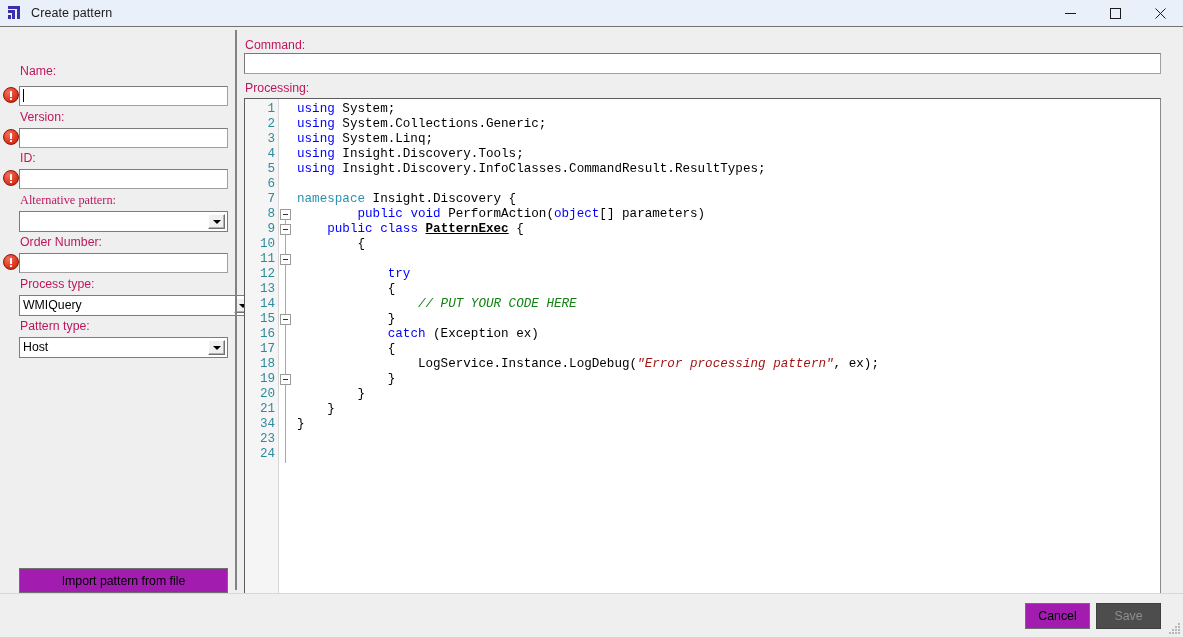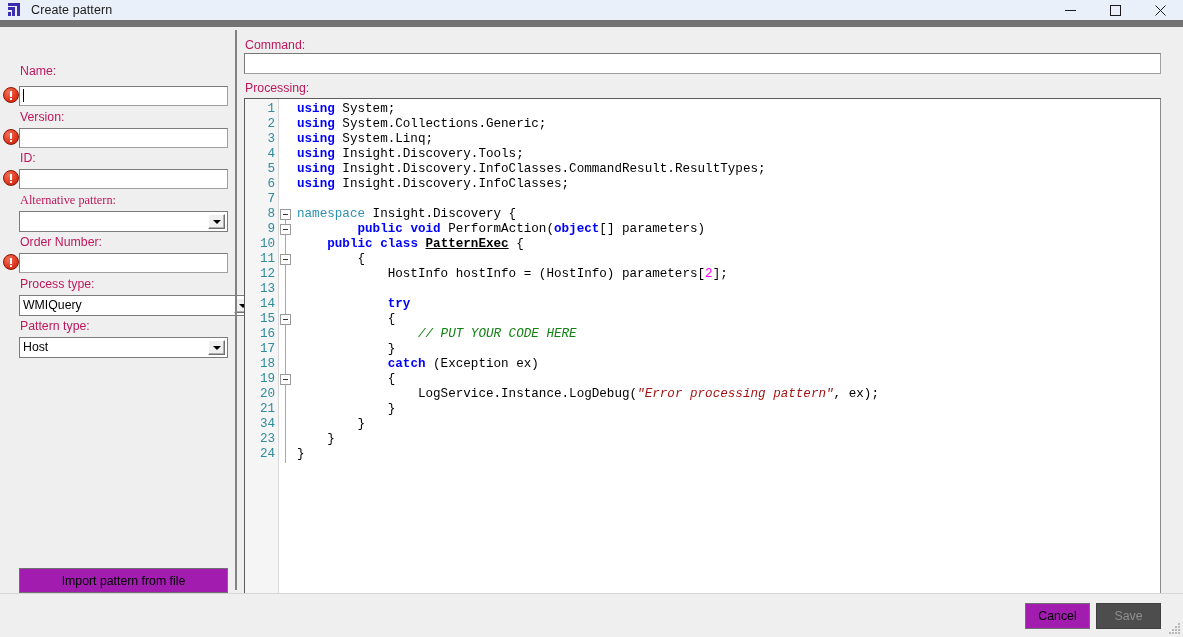--- a/index.html
+++ b/index.html
@@ -29,21 +29,21 @@
 
   
   .titlebar {
     position: absolute;
     left: 0; top: 0;
     width: 1183px;
     height: 27px;
     background: #eaf0fa;
     display: flex;
     align-items: center;
-    border-bottom: 7px solid #737373;
+    border-bottom: 1px solid #737373;
     box-sizing: border-box;
   }
   .app-icon {
     width: 16px;
     height: 16px;
     margin-left: 7px;
     margin-right: 8px;
     flex: 0 0 auto;
     position: relative;
   }
@@ -305,21 +305,21 @@
     content: "";
     position: absolute;
     left: 2px;
     top: 4px;
     width: 5px;
     height: 1px;
     background: #333333;
   }
 
   
-  .kw   { color: #0000ff; font-weight: bold; }
+  .kw   { color: #0000ff; }
   .kw2  { color: #2b91af; }
   .cls  { color: #000000; font-weight: bold; text-decoration: underline; }
   .num  { color: #ff00ff; }
   .str  { color: #a31515; font-style: italic; }
   .cmt  { color: #108010; font-style: italic; }
 
   
   .bottombar {
     position: absolute;
     left: 0;
@@ -460,27 +460,25 @@
         <div class="fold-box" style="top: 155px;"></div>
         <div class="fold-box" style="top: 215px;"></div>
         <div class="fold-box" style="top: 275px;"></div>
       </div>
     <div class="code-area" id="codearea" style="padding-top: 3px;">
         <div class="code-line"><span class="kw">using</span><span> System;</span></div>
         <div class="code-line"><span class="kw">using</span><span> System.Collections.Generic;</span></div>
         <div class="code-line"><span class="kw">using</span><span> System.Linq;</span></div>
         <div class="code-line"><span class="kw">using</span><span> Insight.Discovery.Tools;</span></div>
         <div class="code-line"><span class="kw">using</span><span> Insight.Discovery.InfoClasses.CommandResult.ResultTypes;</span></div>
-        <div class="code-line"><span class="kw">using</span><span> Insight.Discovery.InfoClasses;</span></div>
         <div class="code-line">&nbsp;</div>
         <div class="code-line"><span class="kw2">namespace</span><span> Insight.Discovery {</span></div>
         <div class="code-line"><span>        </span><span class="kw">public</span><span> </span><span class="kw">void</span><span> PerformAction(</span><span class="kw">object</span><span>[] parameters)</span></div>
         <div class="code-line"><span>    </span><span class="kw">public</span><span> </span><span class="kw">class</span><span> </span><span class="cls">PatternExec</span><span> {</span></div>
         <div class="code-line"><span>        {</span></div>
-        <div class="code-line"><span>            HostInfo hostInfo = (HostInfo) parameters[</span><span class="num">2</span><span>];</span></div>
         <div class="code-line">&nbsp;</div>
         <div class="code-line"><span>            </span><span class="kw">try</span></div>
         <div class="code-line"><span>            {</span></div>
         <div class="code-line"><span>                </span><span class="cmt">// PUT YOUR CODE HERE</span></div>
         <div class="code-line"><span>            }</span></div>
         <div class="code-line"><span>            </span><span class="kw">catch</span><span> (Exception ex)</span></div>
         <div class="code-line"><span>            {</span></div>
         <div class="code-line"><span>                LogService.Instance.LogDebug(</span><span class="str">"Error processing pattern"</span><span>, ex);</span></div>
         <div class="code-line"><span>            }</span></div>
         <div class="code-line"><span>        }</span></div>

